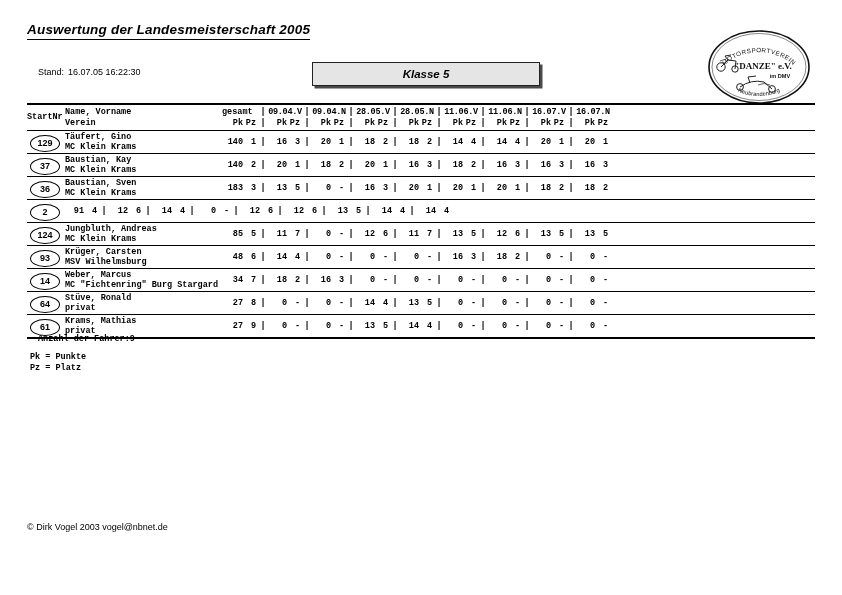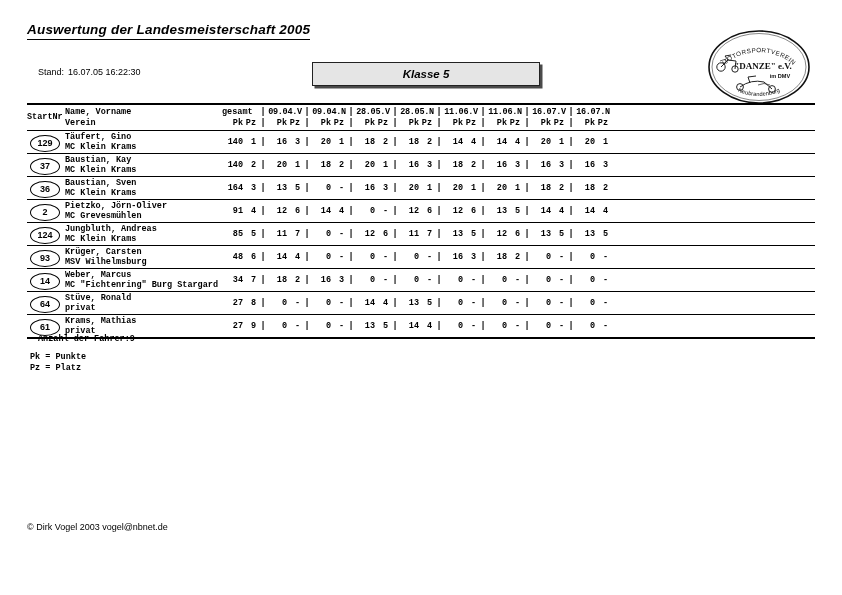--- a/index.html
+++ b/index.html
@@ -299,21 +299,21 @@
         <span class="oval">
               <span>36</span>
             </span>
       </div>
       <div class="c-name">
         <div>Baustian, Sven</div>
         <div>MC Klein Krams</div>
       </div>
       <div class="c-vals">
             <span class="grp">
-              <span class="pk">164</span>
+              <span class="pk">183</span>
               <span class="pz">3</span>
             </span>
             <span class="sep">|</span>
             <span class="grp">
               <span class="pk">13</span>
               <span class="pz">5</span>
             </span>
             <span class="sep">|</span>
             <span class="grp">
               <span class="pk">0</span>
@@ -351,24 +351,20 @@
             </span>
           </div>
       <div></div>
     </div>
 
     <div class="trow">
       <div class="c-start">
         <span class="oval">
               <span>2</span>
             </span>
-      </div>
-      <div class="c-name">
-        <div>Pietzko, Jörn-Oliver</div>
-        <div>MC Grevesmühlen</div>
       </div>
       <div class="c-vals">
             <span class="grp">
               <span class="pk">91</span>
               <span class="pz">4</span>
             </span>
             <span class="sep">|</span>
             <span class="grp">
               <span class="pk">12</span>
               <span class="pz">6</span>

